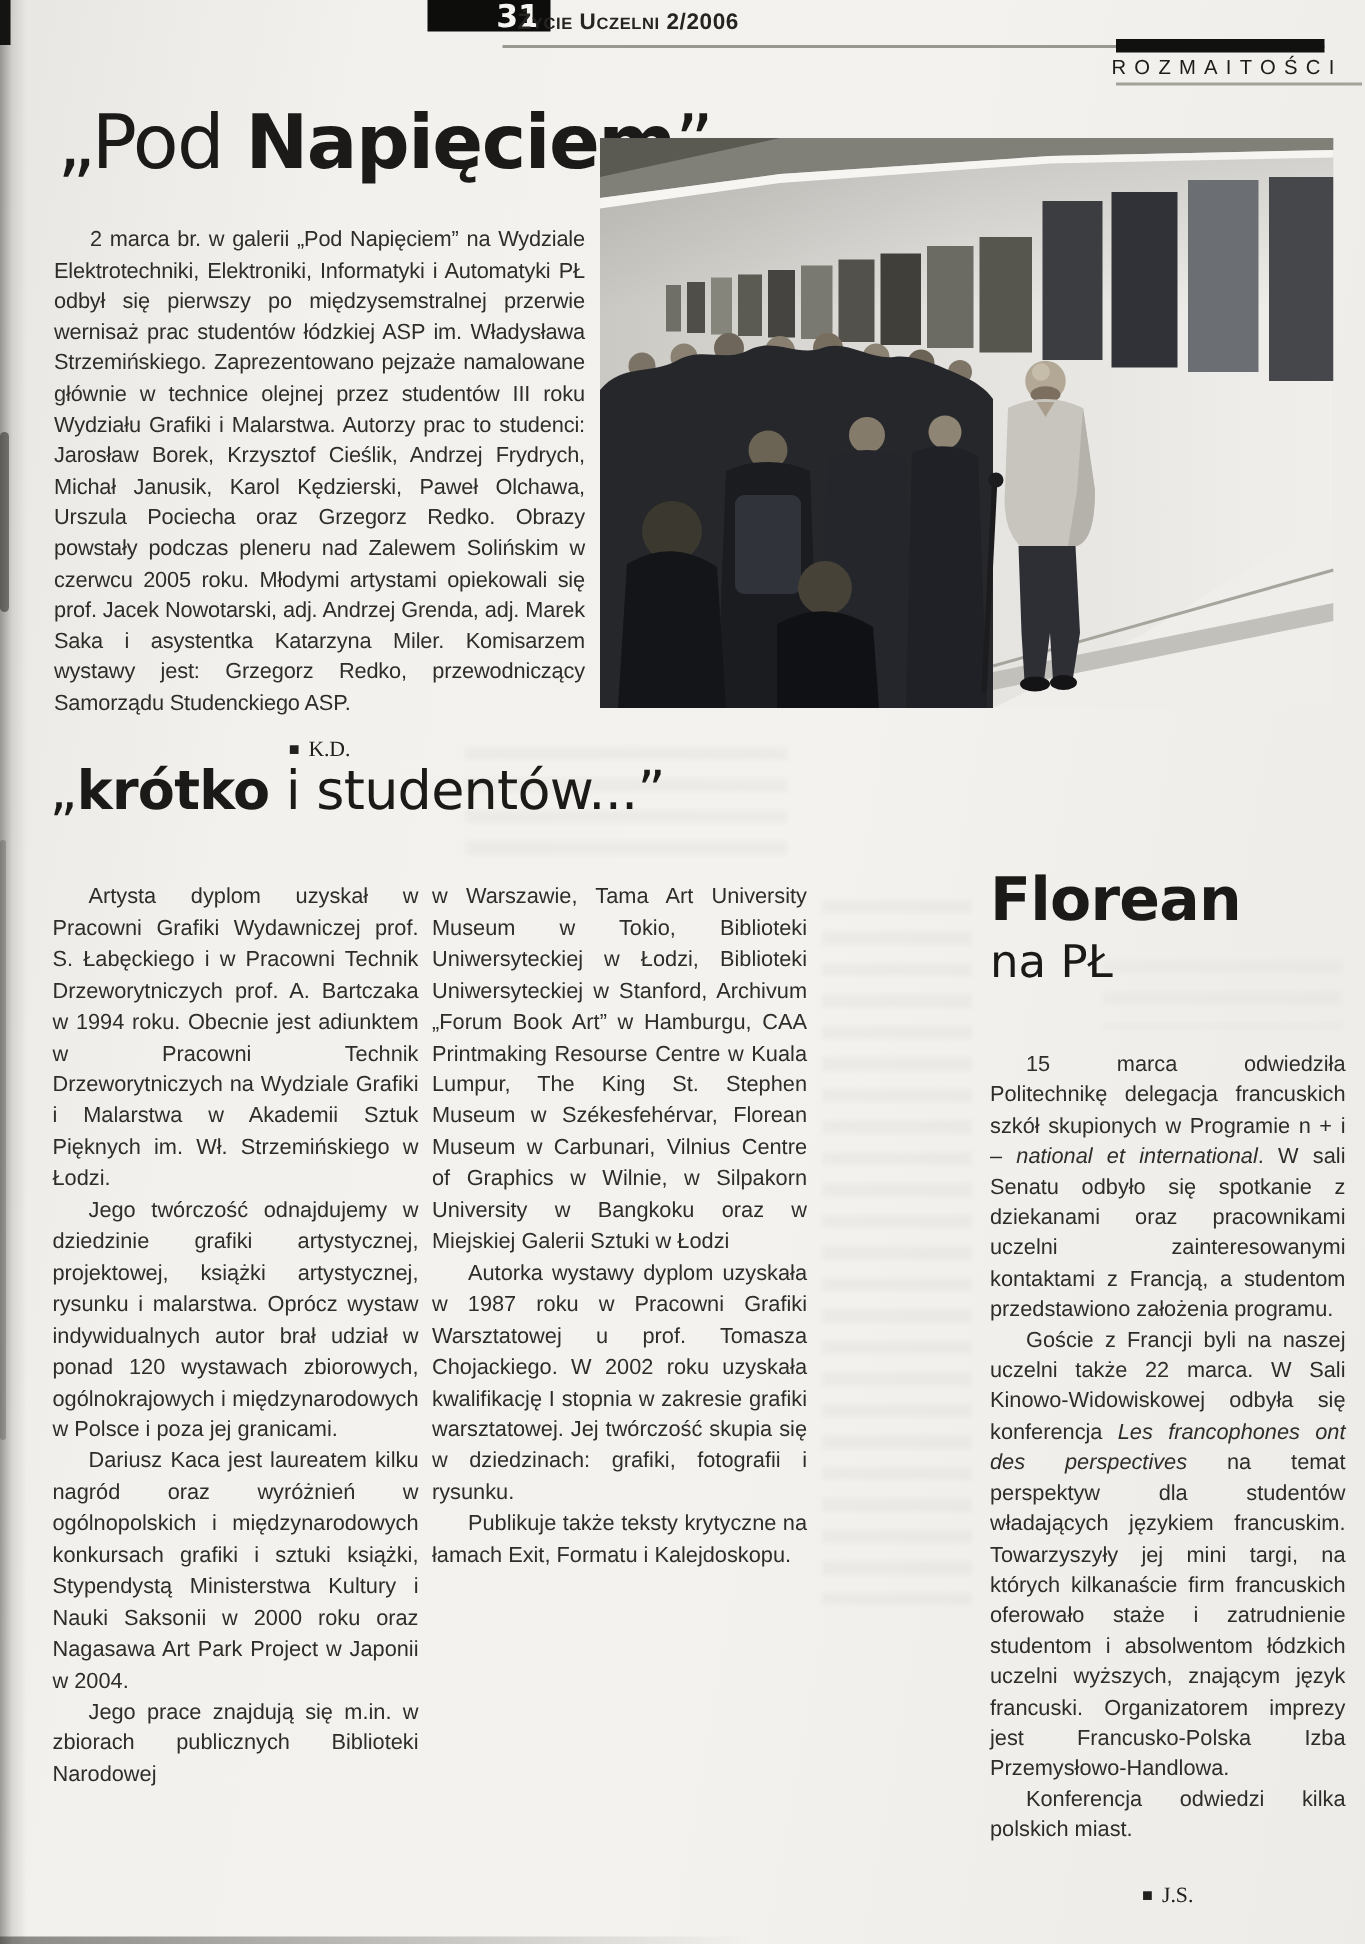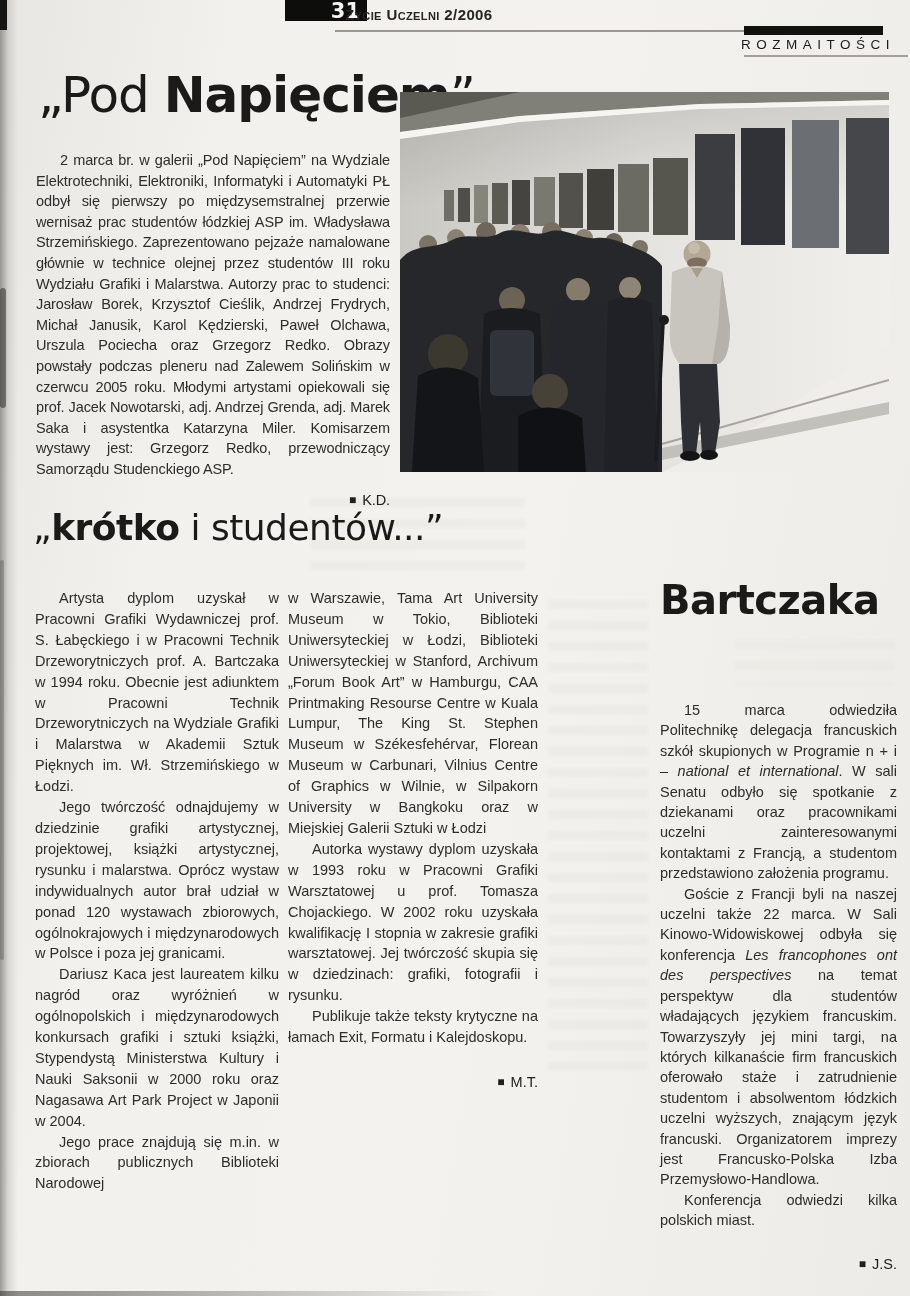--- a/index.html
+++ b/index.html
@@ -43,21 +43,21 @@
   .col{position:absolute;text-align:justify;hyphens:auto;-webkit-hyphens:auto;}
   .col p{margin:0;text-indent:24px;}
   .col p.flush{text-indent:0;}
   .a1{left:36px;top:150px;width:354px;font-size:14.5px;line-height:20.6px;letter-spacing:-.1px;}
   .a2c1{left:35px;top:588px;width:244px;font-size:14.5px;line-height:20.9px;}
   .a2c2{left:288px;top:588px;width:250px;font-size:14.5px;line-height:20.9px;}
   .a3{left:660px;top:700px;width:237px;font-size:14.5px;line-height:20.4px;}
   .col b{font-weight:700;}
   .col i{font-style:italic;}
 
-  .byline{text-align:right;font-size:14.5px;color:#21201e;}
+  .byline{text-align:center;font-size:14.5px;color:#21201e;font-family:Liberation Serif, serif;}
   .byline .sq{font-size:12px;margin-right:6px;position:relative;top:-1px;}
   .by1{margin-top:10px;}
   .by2{margin-top:24px;}
   .by3{margin-top:23px;}
 
   
   .photo{position:absolute;left:400px;top:92px;width:489px;height:380px;background:#e6e5e1;}
   .photo svg{display:block;width:100%;height:100%;}
 </style>
 </head>
@@ -176,30 +176,28 @@
   <h2><span>„</span><b>krótko</b><span> i studentów...”</span></h2>
   <div class="col a2c1">
       <p><span>Artysta dyplom uzyskał w Pracowni Grafiki Wydawniczej prof. S. Łabęckiego i w Pracowni Technik Drzeworytniczych prof. A. Bartczaka w 1994 roku. Obecnie jest adiunktem w Pracowni Technik Drzeworytniczych na Wydziale Grafiki i Malarstwa w Akademii Sztuk Pięknych im. Wł. Strzemińskiego w Łodzi.</span></p>
       <p><span>Jego twórczość odnajdujemy w dziedzinie grafiki artystycznej, projektowej, książki artystycznej, rysunku i malarstwa. Oprócz wystaw indywidualnych autor brał udział w ponad 120 wystawach zbiorowych, ogólnokrajowych i międzynarodowych w Polsce i poza jej granicami.</span></p>
       <p><span>Dariusz Kaca jest laureatem kilku nagród oraz wyróżnień w ogólnopolskich i międzynarodowych konkursach grafiki i sztuki książki, Stypendystą Ministerstwa Kultury i Nauki Saksonii w 2000 roku oraz Nagasawa Art Park Project w Japonii w 2004.</span></p>
       <p><span>Jego prace znajdują się m.in. w zbiorach publicznych Biblioteki Narodowej</span></p>
     </div>
   <div class="col a2c2">
     <div>
         <p class="flush"><span>w Warszawie, Tama Art University Museum w Tokio, Biblioteki Uniwersyteckiej w Łodzi, Biblioteki Uniwersyteckiej w Stanford, Archivum „Forum Book Art” w Hamburgu, CAA Printmaking Resourse Centre w Kuala Lumpur, The King St. Stephen Museum w Székesfehérvar, Florean Museum w Carbunari, Vilnius Centre of Graphics w Wilnie, w Silpakorn University w Bangkoku oraz w Miejskiej Galerii Sztuki w Łodzi</span></p>
-        <p><span>Autorka wystawy dyplom uzyskała w 1993 roku w Pracowni Grafiki Warsztatowej u prof. Tomasza Chojackiego. W 2002 roku uzyskała kwalifikację I stopnia w zakresie grafiki warsztatowej. Jej twórczość skupia się w dziedzinach: grafiki, fotografii i rysunku.</span></p>
+        <p><span>Autorka wystawy dyplom uzyskała w 1987 roku w Pracowni Grafiki Warsztatowej u prof. Tomasza Chojackiego. W 2002 roku uzyskała kwalifikację I stopnia w zakresie grafiki warsztatowej. Jej twórczość skupia się w dziedzinach: grafiki, fotografii i rysunku.</span></p>
         <p><span>Publikuje także teksty krytyczne na łamach Exit, Formatu i Kalejdoskopu.</span></p>
       </div>
-    <div class="byline by2">
-      <span class="sq">■</span><span>M.T.</span>
-    </div>
   </div>
 
   <div class="h3">
-    <span class="t-bold">Bartczaka</span>
+    <span class="t-bold">Florean</span>
+    <span class="t-sub">na PŁ</span>
   </div>
   <div class="col a3">
     <div>
         <p><span>15 marca odwiedziła Politechnikę delegacja francuskich szkół skupionych w Programie n + i – </span><i>national et international</i><span>. W sali Senatu odbyło się spotkanie z dziekanami oraz pracownikami uczelni zainteresowanymi kontaktami z Francją, a studentom przedstawiono założenia programu.</span></p>
         <p><span>Goście z Francji byli na naszej uczelni także 22 marca. W Sali Kinowo-Widowiskowej odbyła się konferencja </span><i>Les francophones ont des perspectives</i><span> na temat perspektyw dla studentów władających językiem francuskim. Towarzyszyły jej mini targi, na których kilkanaście firm francuskich oferowało staże i zatrudnienie studentom i absolwentom łódzkich uczelni wyższych, znającym język francuski. Organizatorem imprezy jest Francusko-Polska Izba Przemysłowo-Handlowa.</span></p>
         <p><span>Konferencja odwiedzi kilka polskich miast.</span></p>
       </div>
     <div class="byline by3">
       <span class="sq">■</span><span>J.S.</span>
     </div>

